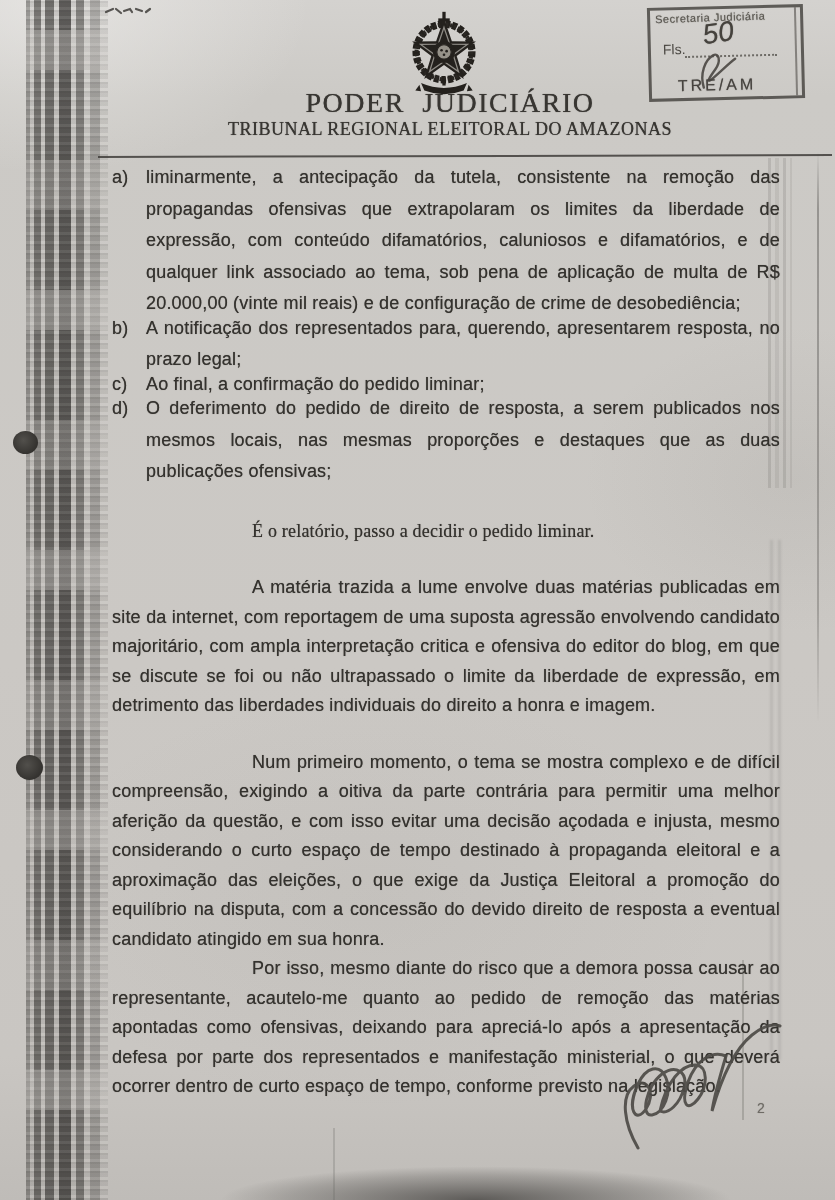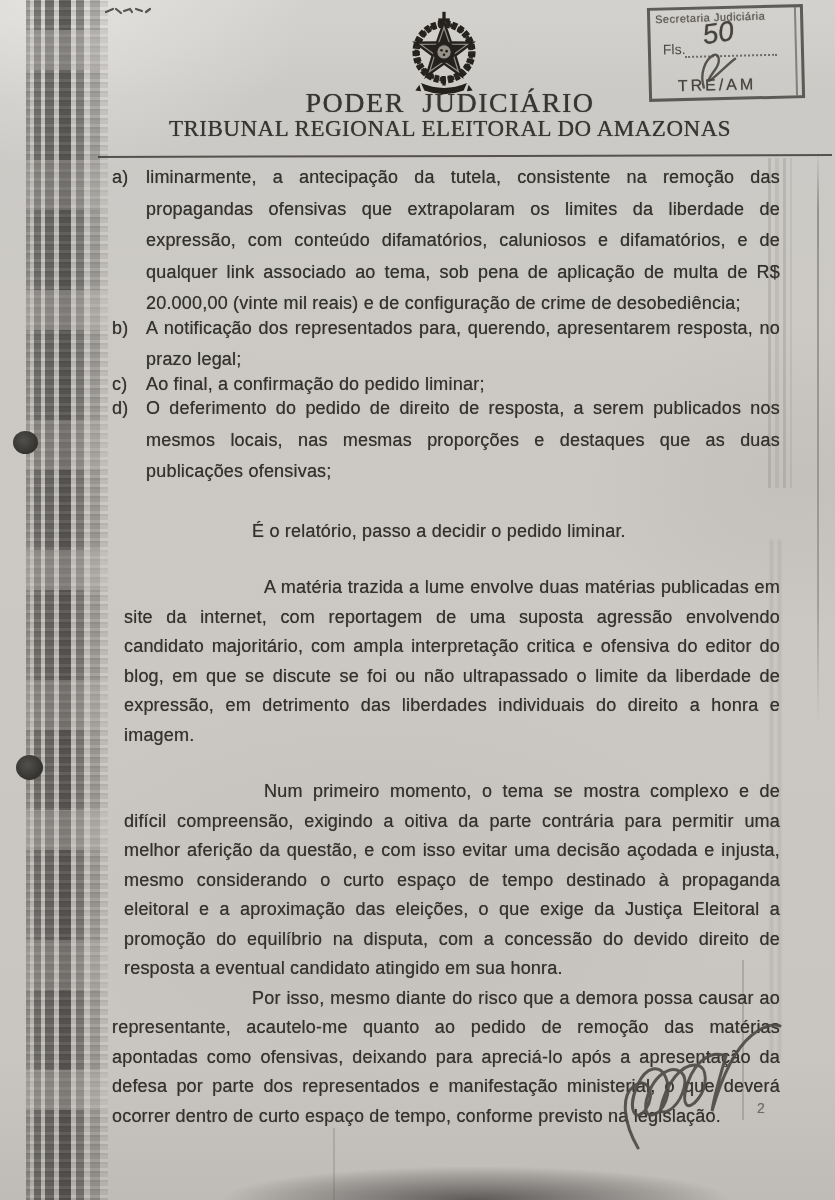--- a/index.html
+++ b/index.html
@@ -45,21 +45,21 @@
 
   
   .pencil-mark{position:absolute;left:104px;top:3px;}
   .emblem{position:absolute;left:403px;top:11px;}
   .header-block{
     position:absolute;left:70px;top:90px;width:760px;text-align:center;
     font-family:"Liberation Serif",serif;color:#383632;
     text-shadow:0 0 0.8px rgba(50,48,44,0.9);
   }
   .header-line1{font-size:28px;letter-spacing:1.5px;word-spacing:9px;line-height:26px;}
-  .header-line2{font-size:23px;letter-spacing:0.5px;line-height:26px;}
+  .header-line2{font-size:18px;letter-spacing:0.5px;line-height:26px;}
   .rule{position:absolute;left:98px;top:155px;width:734px;height:0;
     border-top:2px solid rgba(62,60,56,0.85);transform:rotate(-0.15deg);}
 
   
   .stamp{position:absolute;left:648px;top:6px;width:150px;height:88px;
     border:3px solid rgba(55,52,48,0.75);transform:rotate(-1.4deg);
     color:#54514c;}
   .stamp:after{content:"";position:absolute;right:4px;top:0;bottom:0;width:2px;background:rgba(55,52,48,0.5);}
   .stamp-title{position:absolute;left:5px;top:2px;font-size:11px;white-space:nowrap;
     letter-spacing:0.5px;color:#5d5a54;transform:rotate(-0.5deg);text-shadow:0 0 1px rgba(93,90,84,0.8);}
@@ -74,22 +74,22 @@
   
   .body-text{position:absolute;left:112px;top:162px;width:668px;
     font-size:18px;color:#34322e;
     text-shadow:0 0 0.7px rgba(52,50,46,0.75);
     letter-spacing:0.2px;}
   ol.requests{list-style:none;margin:0;padding:0;}
   ol.requests li{position:relative;padding-left:34px;text-align:justify;line-height:31.5px;}
   ol.requests li + li{margin-top:-7px;}
   ol.requests .marker{position:absolute;left:0;top:0;}
   .para{margin:0;text-align:justify;line-height:29.5px;text-indent:140px;}
-  .para.gap{margin-top:27px;margin-left:12px;}
-  .para.first{margin-top:29px;}
+  .para.gap{margin-top:27px;}
+  .para.first{margin-top:29px;font-family:Liberation Serif, serif;}
 
   
   .signature{position:absolute;left:608px;top:1014px;}
   .page-number{position:absolute;left:757px;top:1100px;font-size:14px;color:#6e6b65;
     text-shadow:0 0 1px rgba(110,107,101,0.6);}
 
   .crease-bottom{position:absolute;left:333px;top:1128px;width:2px;height:72px;background:rgba(100,98,94,0.25);filter:blur(0.5px);}
   .crease-right-low{position:absolute;left:742px;top:960px;width:2px;height:160px;background:rgba(100,98,94,0.30);filter:blur(0.5px);}
 </style>
 </head>

